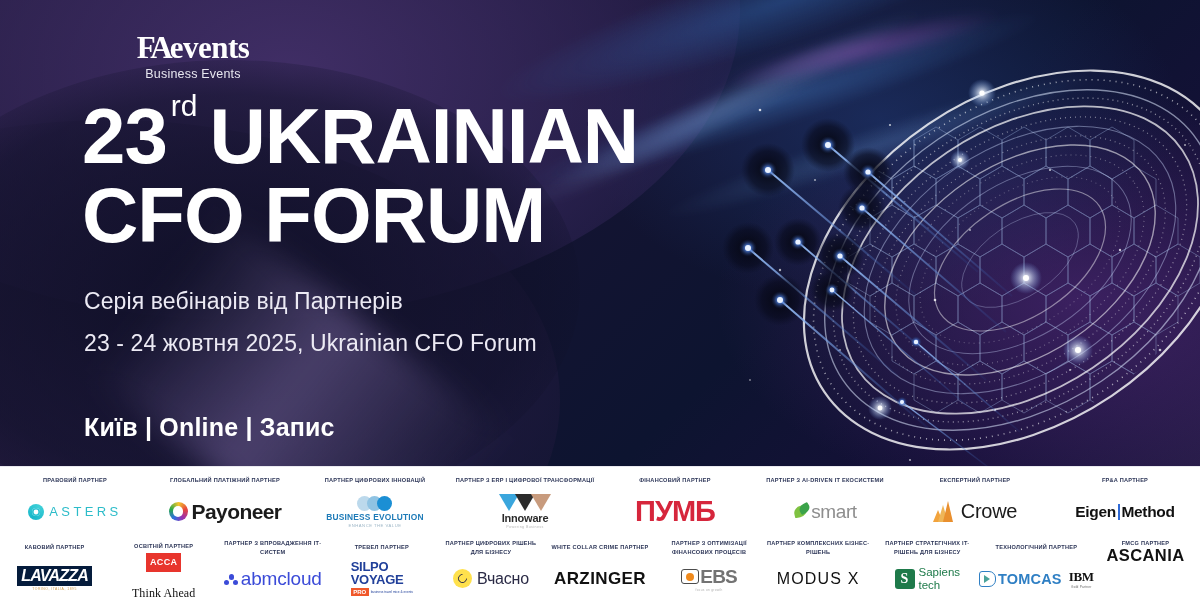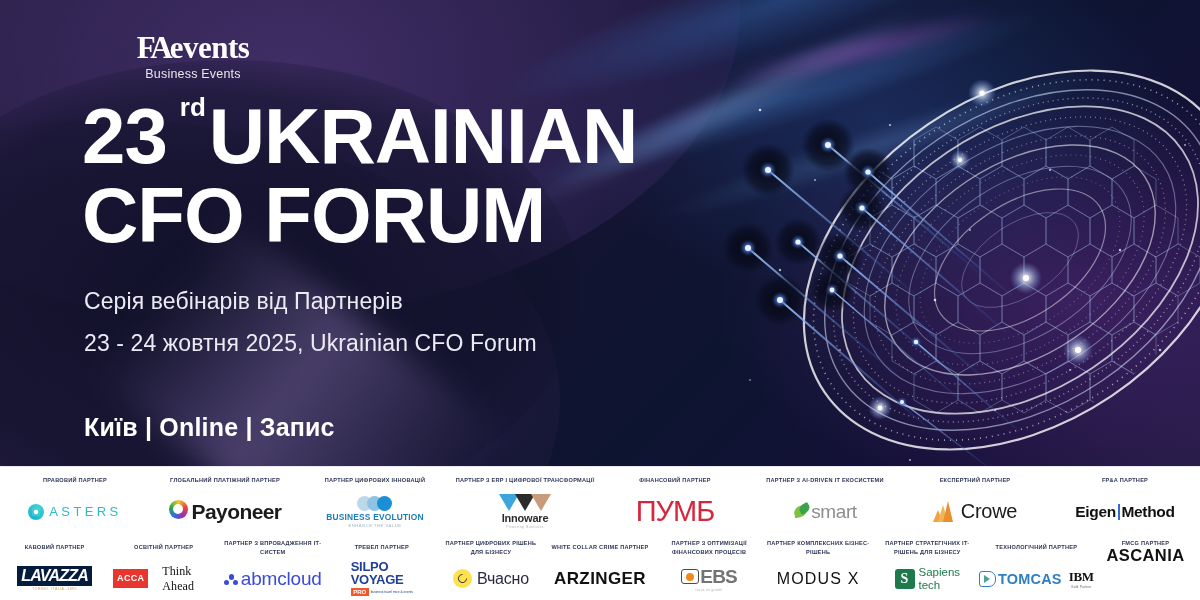--- a/index.html
+++ b/index.html
@@ -85,22 +85,22 @@
     text-align:center;
   }
 
   
   .title-block { position:absolute; left:82px; top:98px; }
   .title-1 {
     color:#fff; font-size:78px; font-weight:700; line-height:.98;
     letter-spacing:-1px; white-space:nowrap;
   }
   .ord {
-    font-size:26px; font-weight:700; vertical-align:super;
-    position:relative; top:-20px; left:13px; letter-spacing:0;
+    font-size:30px; font-weight:400; vertical-align:super;
+    position:relative; top:-20px; left:4px; letter-spacing:0;
   }
   .gap { display:inline-block; width:16px; }
   .title-2 {
     color:#fff; font-size:78px; font-weight:700; line-height:1.02;
     letter-spacing:-1px; white-space:nowrap; margin-top:2px;
   }
 
   .sub-1 {
     position:absolute; left:84px; top:288px;
     color:#eceaf4; font-size:23px; font-weight:400; letter-spacing:.1px;
@@ -144,21 +144,21 @@
     background: conic-gradient(from 210deg, #17b6c9, #3fd0d8, #17b6c9);
     position:relative;
   }
   .asters-mark::after{
     content:""; position:absolute; left:4px; top:4px; width:8px; height:8px;
     border-radius:50%; background:#fff;
     box-shadow: inset 0 0 0 1.6px #2cc2d2;
   }
   .asters-txt { color:#2cbcc9; font-size:13px; font-weight:500; letter-spacing:3.4px; }
 
-  .l-payoneer { display:flex; gap:4px; }
+  .l-payoneer { display:flex; align-items:center; gap:4px; }
   .payo-ring {
     width:19px; height:19px; border-radius:50%;
     background: conic-gradient(#f2c52d, #e8453c, #9b2fae, #2f6fe0, #2aa84a, #f2c52d);
     position:relative;
   }
   .payo-ring::after{
     content:""; position:absolute; left:4.2px; top:4.2px; width:10.6px; height:10.6px;
     border-radius:50%; background:#fff;
   }
   .payo-txt { color:#1b1b1b; font-size:21px; font-weight:700; letter-spacing:-.6px; }
@@ -174,21 +174,21 @@
 
   .l-innoware { display:flex; flex-direction:column; align-items:center; gap:1px; }
   .inno-mark { display:flex; }
   .inno-mark i { display:block; width:0; height:0; border-left:10px solid transparent; border-right:10px solid transparent; border-top:17px solid #000; }
   .inno-mark i:nth-child(1){ border-top-color:#3aa6dd; }
   .inno-mark i:nth-child(2){ border-top-color:#2b2b2b; margin-left:-4px; }
   .inno-mark i:nth-child(3){ border-top-color:#c89b7d; margin-left:-4px; }
   .inno-t1 { color:#2b2b2b; font-size:11px; font-weight:600; letter-spacing:-.2px; }
   .inno-t2 { color:#b7b7b7; font-size:3.6px; letter-spacing:.4px; }
 
-  .l-pumb { color:#d6263c; font-size:29px; font-weight:400; letter-spacing:-1px; line-height:1; }
+  .l-pumb { color:#d6263c; font-size:29px; font-weight:700; letter-spacing:-1px; line-height:1; }
 
   .l-smart { display:flex; align-items:center; gap:1px; }
   .smart-leaf { position:relative; width:17px; height:15px; }
   .smart-leaf::before{
     content:""; position:absolute; left:1px; top:2px; width:13px; height:11px;
     background:#7fc241; border-radius: 60% 10% 60% 10%;
     transform: rotate(-12deg);
   }
   .smart-leaf::after{
     content:""; position:absolute; left:6px; top:0px; width:11px; height:9px;
@@ -213,21 +213,21 @@
   .crowe-mark i:nth-child(3){ left:10px;border-bottom:21px solid #e98f2e; }
   .crowe-txt { color:#1b1b1b; font-size:20px; font-weight:400; letter-spacing:-.3px; }
 
   .l-eigen { display:flex; align-items:center; color:#111; font-size:15.5px; font-weight:700; letter-spacing:-.3px; }
   .eigen-bar { display:inline-block; width:2.4px; height:16px; background:#2f6ad6; margin:0 1.5px; }
 
   .l-lav { display:flex; flex-direction:column; align-items:center; }
   .lav-box { background:#051c3c; color:#fff; font-size:16px; font-weight:800; font-style:italic; letter-spacing:-.8px; padding:2px 4px; line-height:1; }
   .lav-sub { color:#cf9a4b; font-size:3.4px; letter-spacing:.5px; margin-top:1.5px; }
 
-  .l-acca { display:flex; align-items:center; gap:14px; }
+  .l-acca { display:flex; align-items:center; gap:14px;flex-direction:column; }
   .acca-box { background:#e8352d; color:#fff; font-size:9px; font-weight:700; padding:5px 4px; letter-spacing:.3px; line-height:1; }
   .acca-txt { color:#111; font-size:12px; font-family:"Liberation Serif", serif; letter-spacing:.1px; }
 
   .l-abm { display:flex; align-items:center; gap:2px; }
   .abm-mark { position:relative; width:15px; height:15px; }
   .abm-mark i{ position:absolute; border-radius:50%; background:#3b4bd8; }
   .abm-mark i:nth-child(1){ left:0px; top:9px; width:5px; height:5px; }
   .abm-mark i:nth-child(2){ left:5px; top:3px; width:5.5px; height:5.5px; }
   .abm-mark i:nth-child(3){ left:9px; top:9px; width:5px; height:5px; }
   .abm-txt { color:#3b4bd8; font-size:19px; font-weight:500; letter-spacing:-.2px; }

